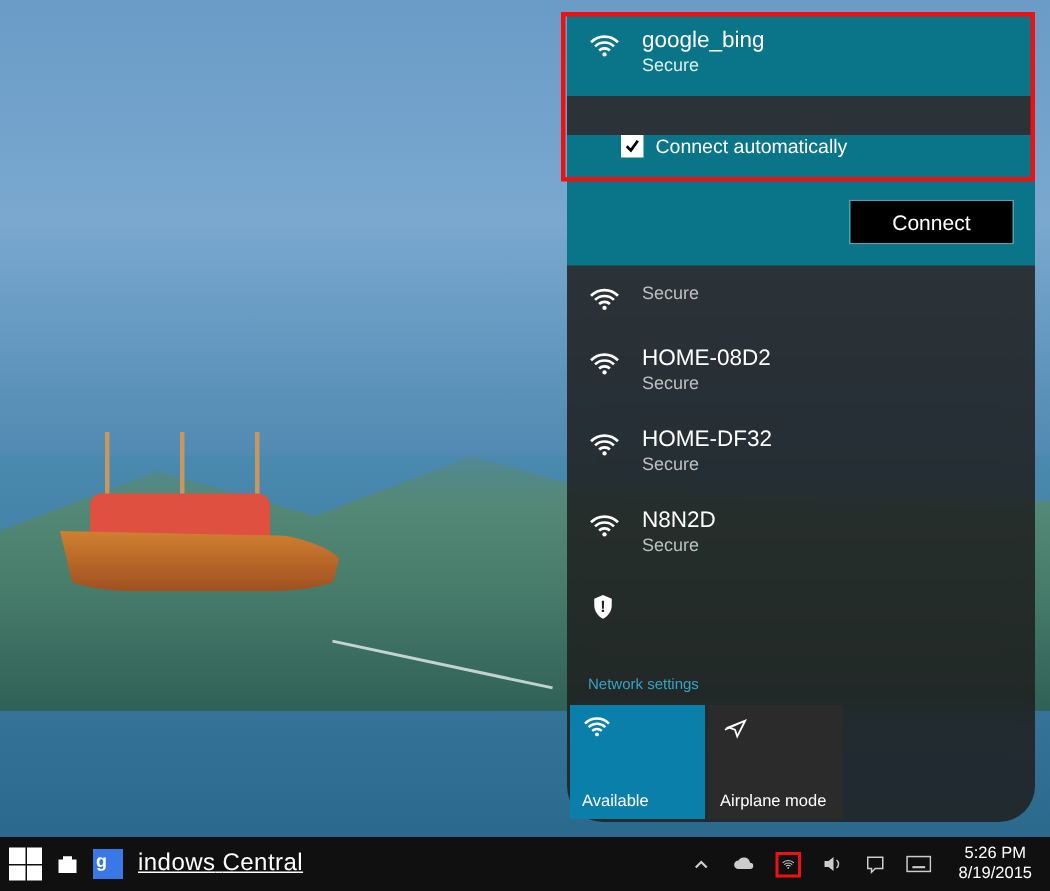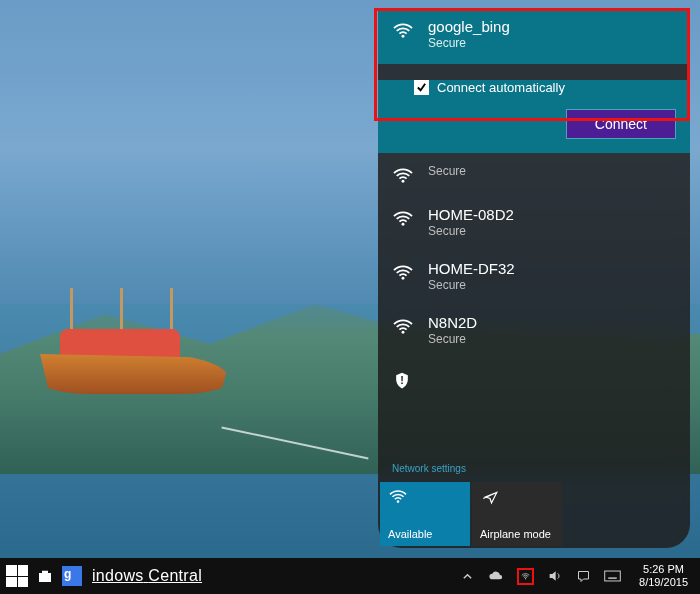--- a/index.html
+++ b/index.html
@@ -42,35 +42,35 @@
   .network .icon { width:26px; padding-top:3px; color:#fff;}
   .net-body { flex:1; }
   .net-name { font-size:15px; color:#fff; }
   .net-sub { font-size:12px; color:#bfbfbf; margin-top:1px;}
   .expanded {
     background:#0e7a8a; background: #0e7489;
     background: #0a7588;
     padding-bottom:14px;
   }
   .expanded .net-sub { color:#dcefef;}
-  .auto-row { display:flex; align-items:center; gap:8px; margin-top:16px; margin-left:36px; font-size:13px;}
+  .auto-row { display:flex; align-items:center; gap:8px; margin-top:26px; margin-left:36px; font-size:13px;}
   .chk { width:15px; height:15px; background:#fff; display:flex; align-items:center; justify-content:center; }
   .chk svg { width:11px; height:11px; stroke:#000; }
   .connect-btn {
-    float:right; margin:14px 14px 0 0;
-    background:#4c1d95; color:#fff; border:1px solid #4aa5b5;
+    float:right; margin:28px 14px 0 0;
+    background:#000000; color:#fff; border:1px solid #4aa5b5;
     padding:6px 28px; font-size:14px; cursor:pointer;
   }
   .highlight-box-1 {
     position:absolute; left:-4px; top:0px; width:316px; height:113px;
     border:3px solid #e11; pointer-events:none;
   }
   .ns-label { padding:10px 14px 8px; font-size:10px; color:#3aa1c5; }
   .tiles { display:flex; gap:2px; padding:0 2px 2px;}
-  .tile { width:90px; height:64px; background:#2b2b2b; color:#fff; padding:6px 8px; font-size:11px;
+  .tile { width:90px; height:76px; background:#2b2b2b; color:#fff; padding:6px 8px; font-size:11px;
     display:flex; flex-direction:column; justify-content:space-between;}
   .tile.active { background:#0a7faa; }
   .tile .tlabel { font-size:11px;}
 
   
   .wifi-icon { width:22px; height:18px; }
   .wifi-icon .arc { fill:none; stroke:currentColor; stroke-width:2; }
   .open-shield { width:20px; height:20px; }
 
   

